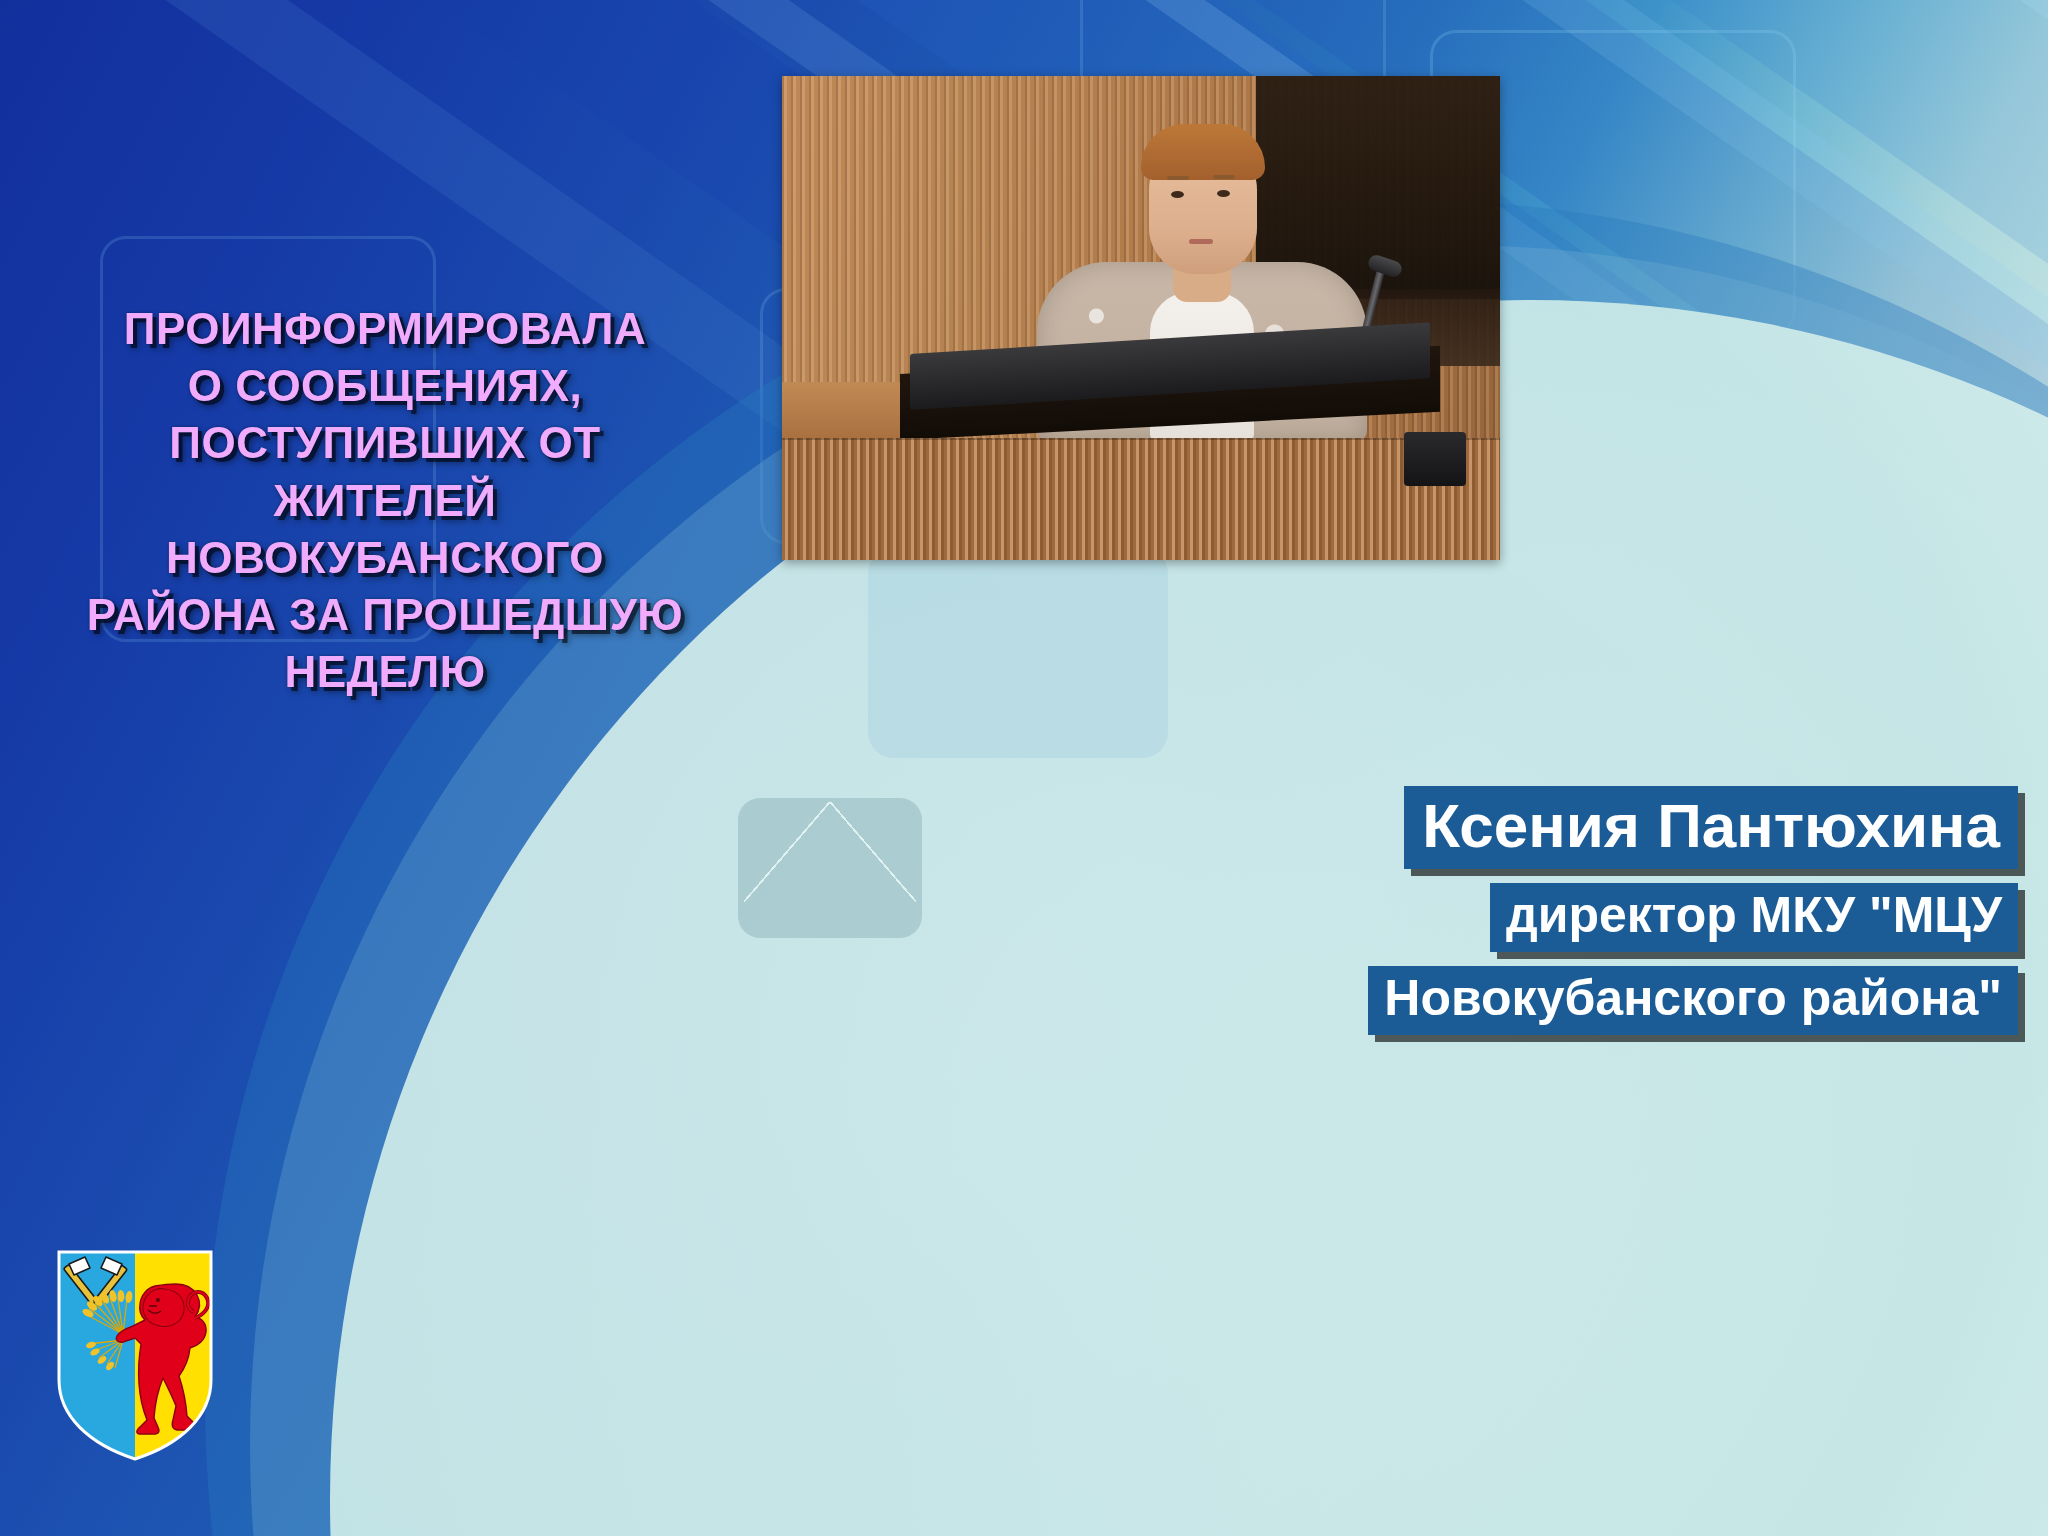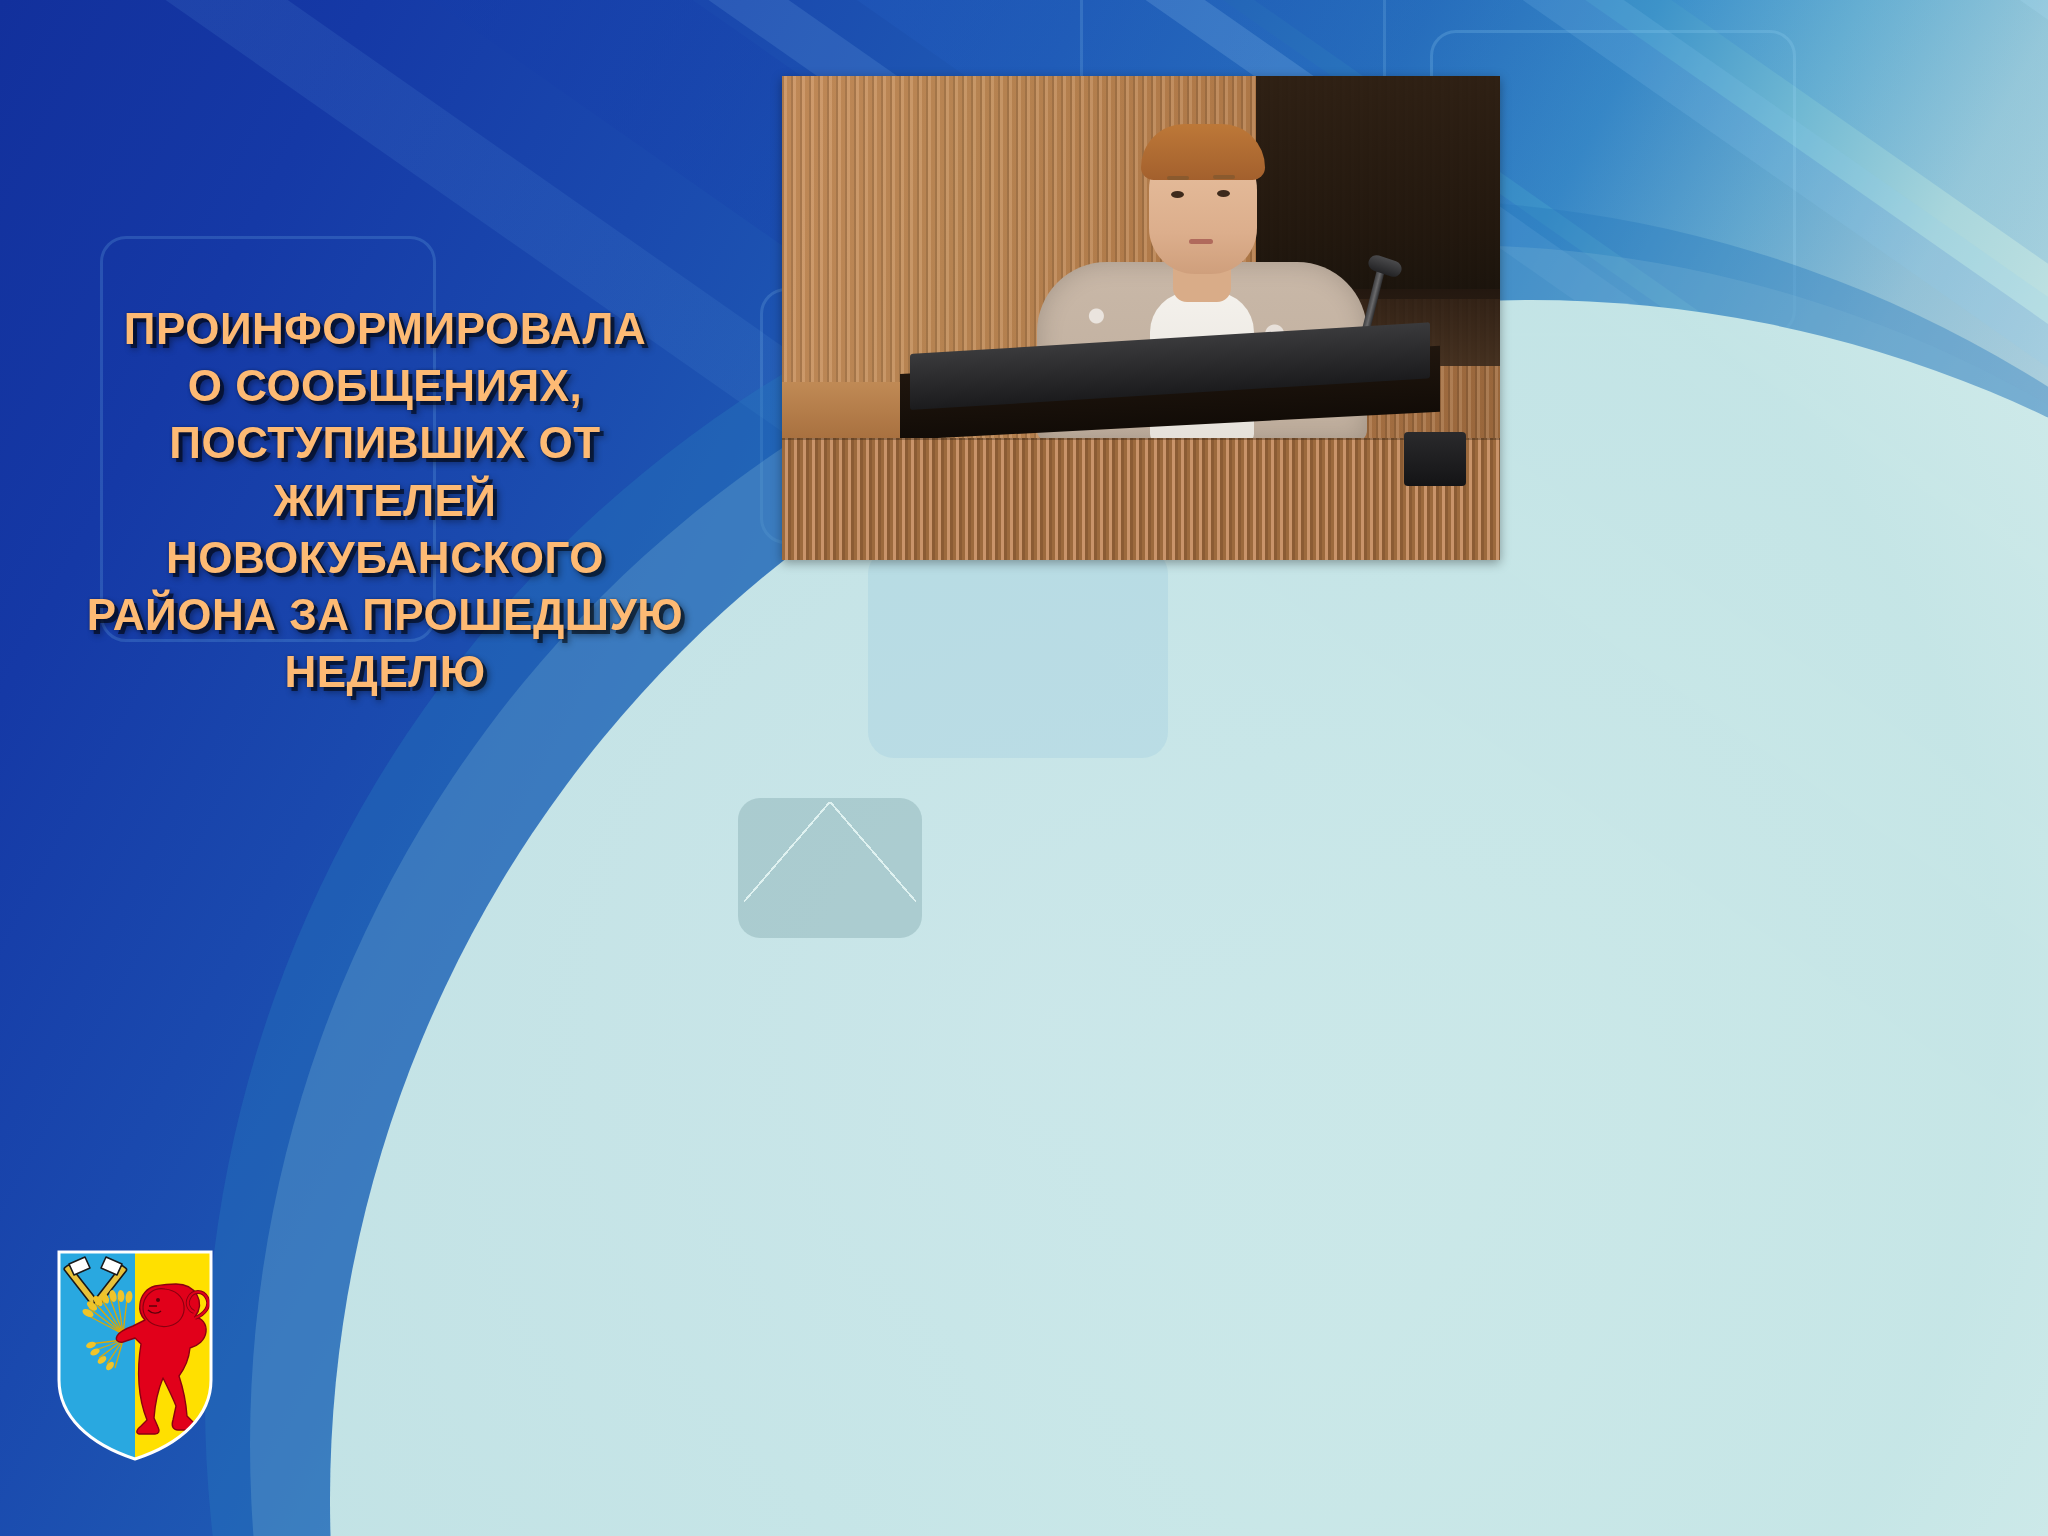--- a/index.html
+++ b/index.html
@@ -53,21 +53,21 @@
   
   .streaks{position:absolute;inset:0;overflow:hidden;}
   .streak{position:absolute;transform:rotate(-55deg);transform-origin:top left;}
   .sq{position:absolute;border-radius:26px;}
 
   
   .headline{
     position:absolute;
     left:20px;top:300px;width:730px;
     text-align:center;
-    color:#fdba74;
+    color:#f0abfc;
     font-weight:bold;
     font-size:44px;
     line-height:1.30;
     letter-spacing:.5px;
     text-shadow:
        4px 4px 0 rgba(0,0,0,.55),
        5px 5px 7px rgba(0,0,0,.45),
        0 0 3px rgba(0,0,0,.35);
     white-space:pre-line;
   }
@@ -289,20 +289,25 @@
 
     <div class="mic-stand"></div>
     <div class="mic-head"></div>
     <div class="podium-left"></div>
     <div class="podium-top"></div>
     <div class="laptop"></div>
     <div class="podium"></div>
     <div class="mic-box"></div>
   </div>
 
+  <div class="namebar">
+    <div class="nb nb-1">Ксения Пантюхина</div>
+    <div class="nb nb-2">директор МКУ "МЦУ</div>
+    <div class="nb nb-3">Новокубанского района"</div>
+  </div>
 
   <div class="coa">
     <svg viewBox="0 0 160 215" width="160" height="215">
       <defs>
         <clipPath id="shieldClip">
           <path d="M4 4 H156 V132 C156 168 126 196 80 211 C34 196 4 168 4 132 Z"></path>
         </clipPath>
       </defs>
 
       <g clip-path="url(#shieldClip)">

